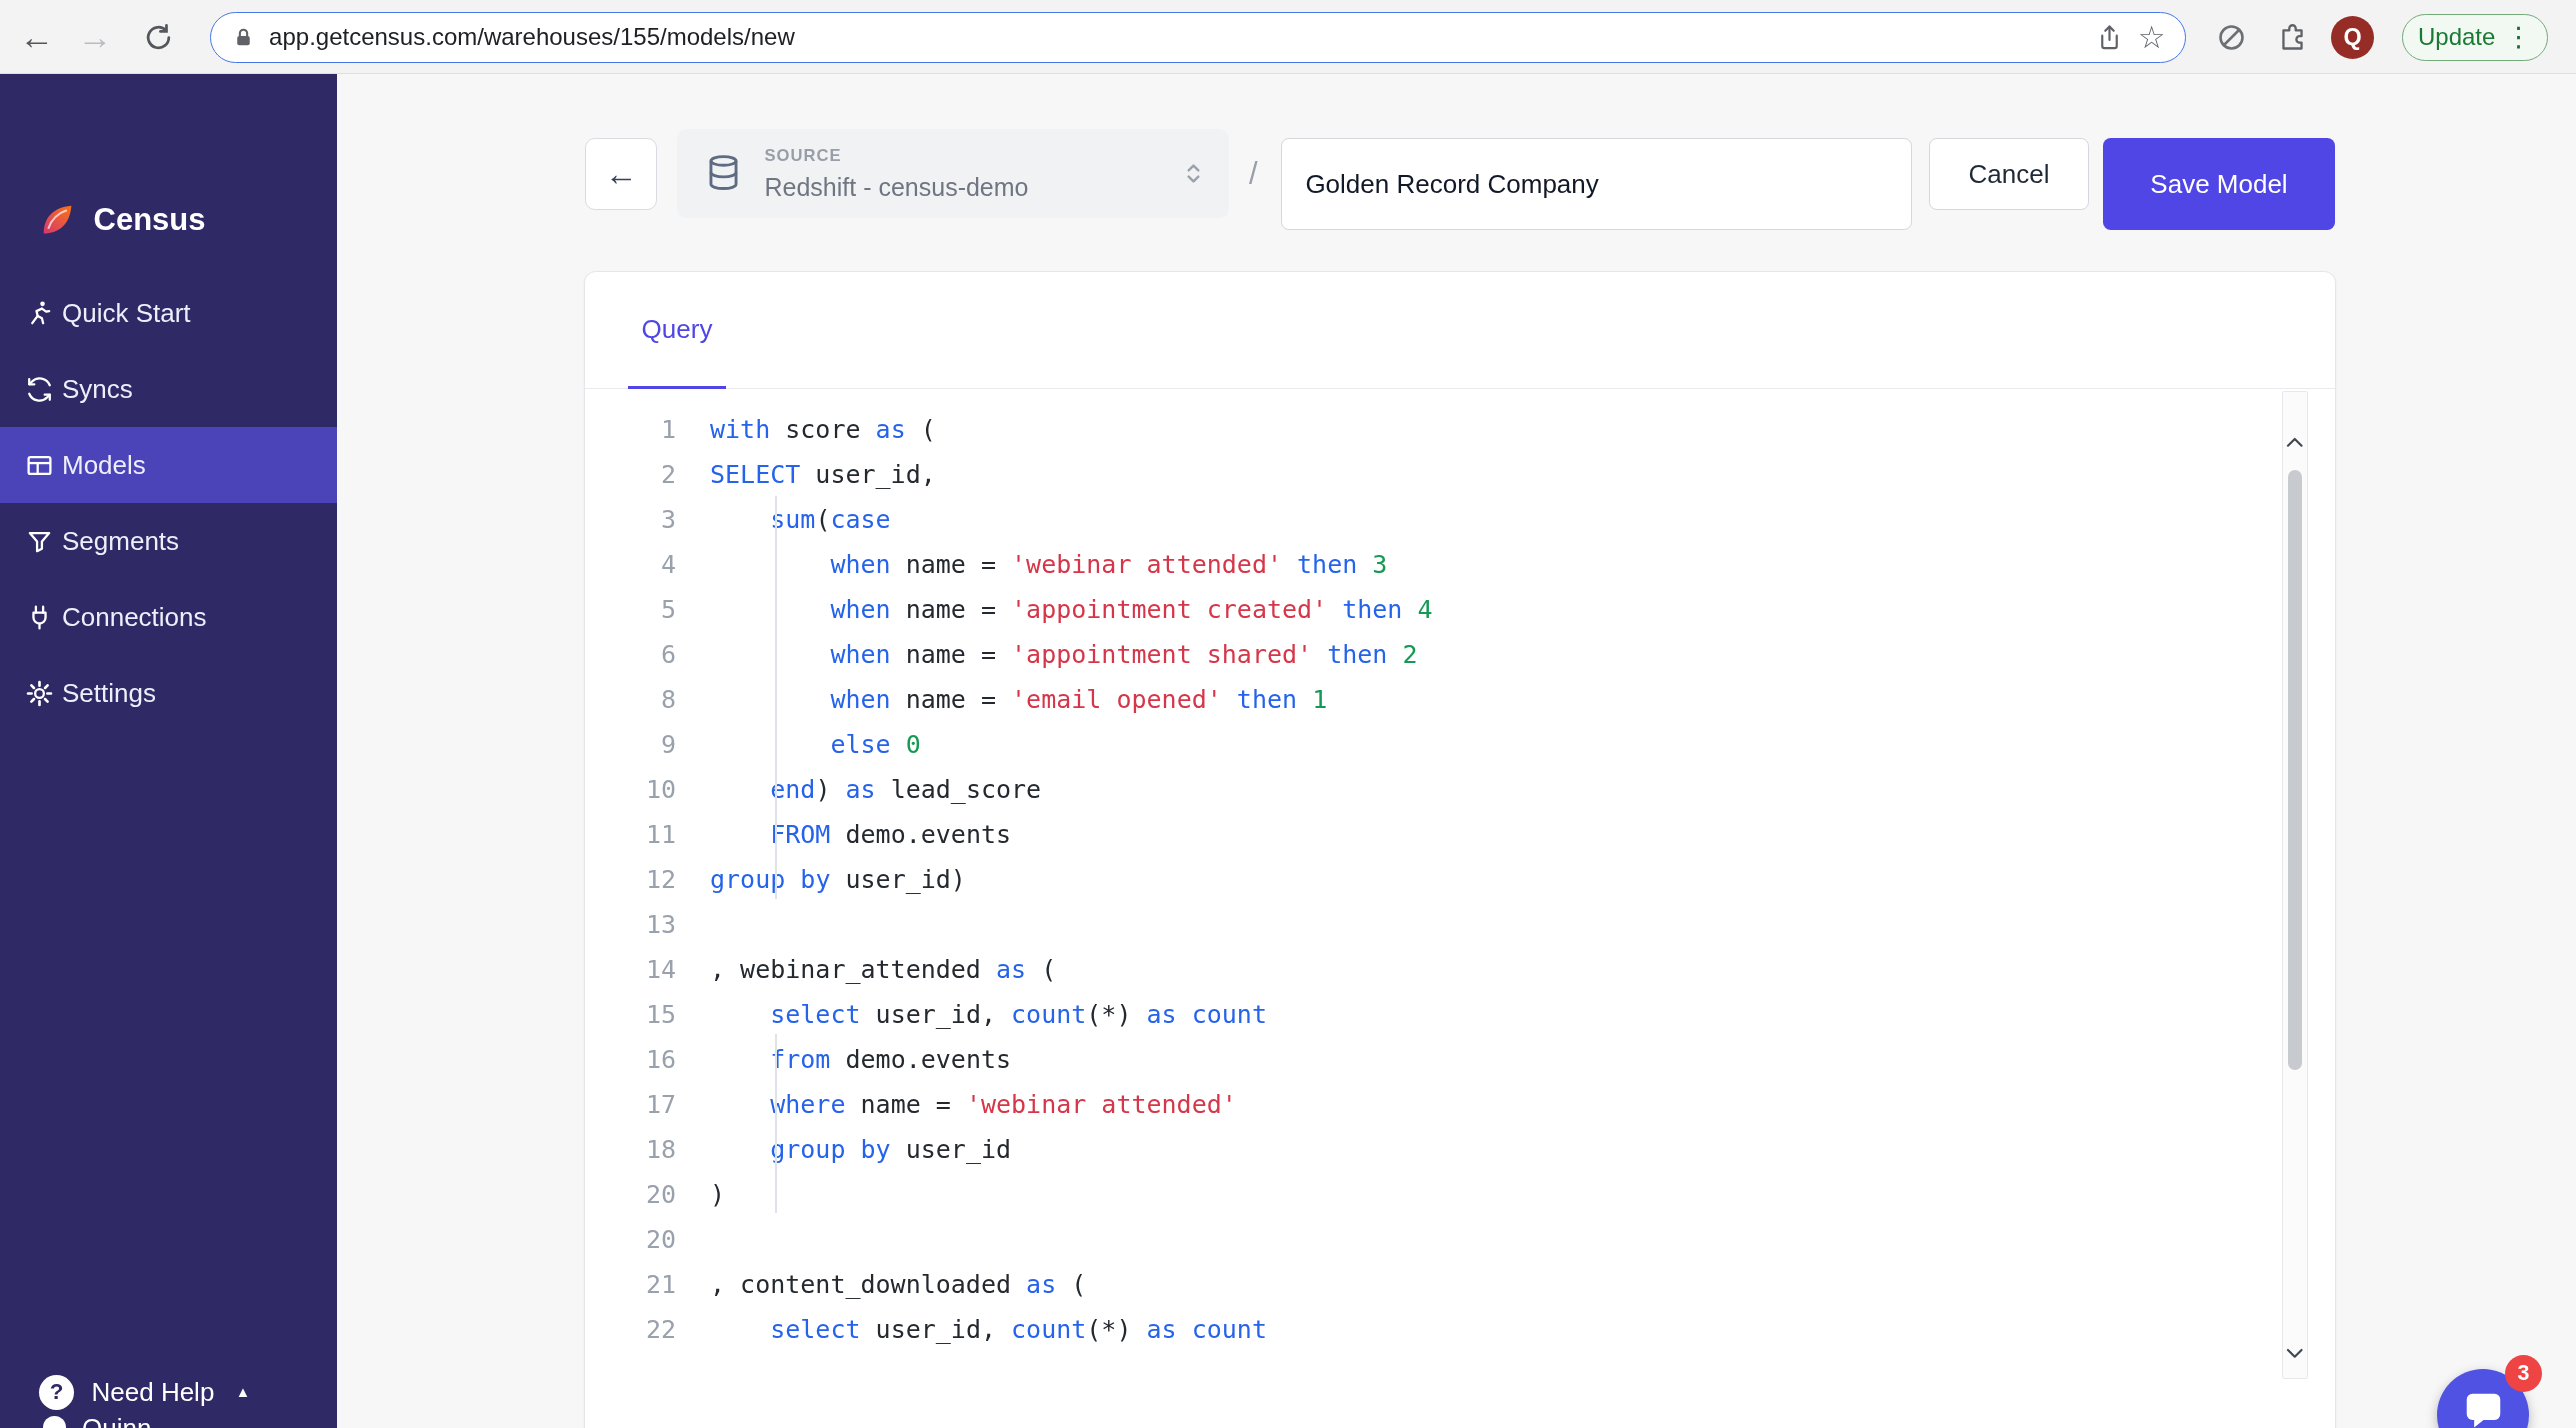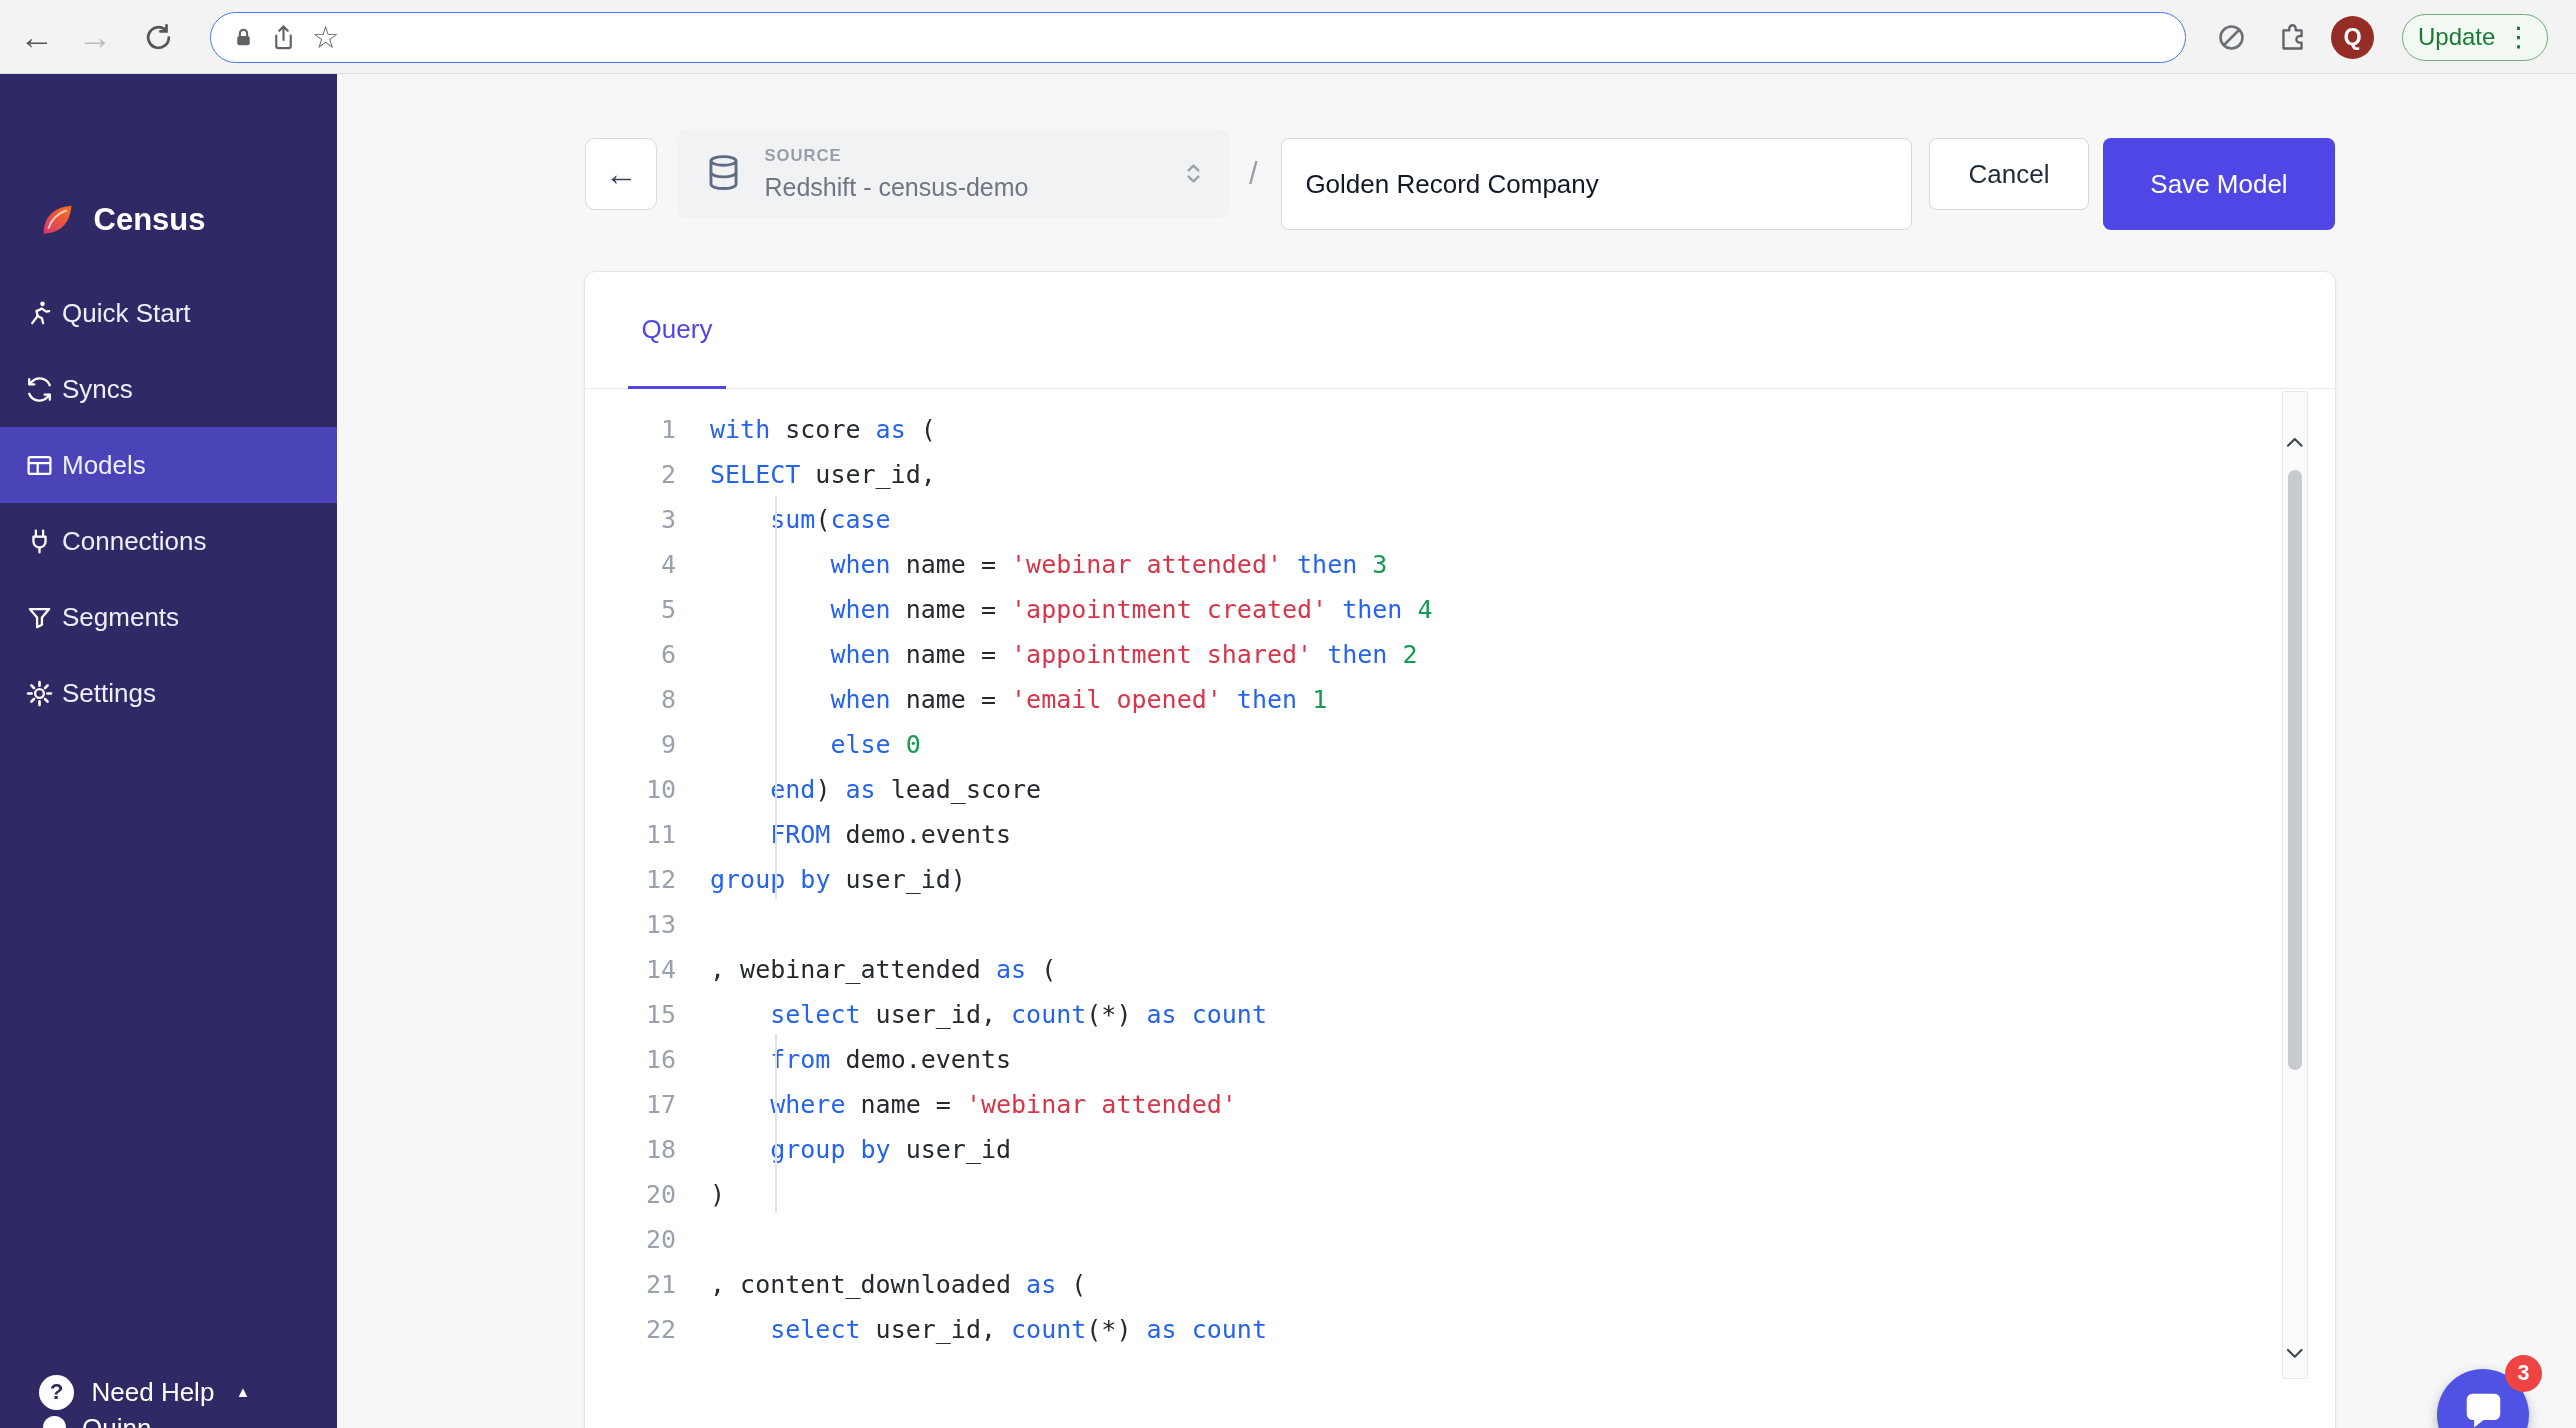--- a/index.html
+++ b/index.html
@@ -168,20 +168,21 @@
     </svg>
   </button>
 
   <div class="omnibox">
     <span class="omni-ic">
       <svg width="25" height="25" viewBox="0 0 24 24">
         <rect x="6" y="10.5" width="12" height="9" rx="2" fill="#5f6368"></rect>
         <path d="M8.5 10.5V8a3.5 3.5 0 0 1 7 0v2.5" fill="none" stroke="#5f6368" stroke-width="2"></path>
       </svg>
     </span>
+    <span class="url-text">app.getcensus.com/warehouses/155/models/new</span>
     <span class="omni-ic">
       <svg width="29" height="29" viewBox="0 0 24 24" fill="none" stroke="#5f6368" stroke-width="1.8" stroke-linecap="round" stroke-linejoin="round">
         <path d="M6 10.5v8.5a1.8 1.8 0 0 0 1.8 1.8h8.4A1.8 1.8 0 0 0 18 19v-8.5"></path>
         <path d="M12 3v11"></path>
           <path d="M8.5 6.5 12 3l3.5 3.5"></path>
       </svg>
     </span>
     <span class="star-glyph">☆</span>
   </div>
 
@@ -246,35 +247,35 @@
         <svg width="29" height="29" viewBox="0 0 24 24" fill="none" stroke="#fff" stroke-width="1.9" stroke-linejoin="round">
           <rect x="3" y="5" width="18" height="14" rx="1.5"></rect>
             <path d="M3 10h18"></path>
             <path d="M10.5 10v9"></path>
         </svg>
       </span>
       <span>Models</span>
     </div>
     <div class="nav-item">
       <span class="ic">
+        <svg width="29" height="29" viewBox="0 0 24 24" fill="none" stroke="#fff" stroke-width="1.9" stroke-linejoin="round">
+          <path d="M4 5h16l-6 7v6l-4 2v-8z"></path>
+        </svg>
+      </span>
+      <span>Segments</span>
+    </div>
+    <div class="nav-item">
+      <span class="ic">
         <svg width="29" height="29" viewBox="0 0 24 24" fill="none" stroke="#fff" stroke-width="1.9" stroke-linecap="round" stroke-linejoin="round">
           <path d="M9 3v5M15 3v5"></path>
             <path d="M7 8h10v4a5 5 0 0 1-10 0z"></path>
             <path d="M12 17v4"></path>
         </svg>
       </span>
       <span>Connections</span>
-    </div>
-    <div class="nav-item">
-      <span class="ic">
-        <svg width="29" height="29" viewBox="0 0 24 24" fill="none" stroke="#fff" stroke-width="1.9" stroke-linejoin="round">
-          <path d="M4 5h16l-6 7v6l-4 2v-8z"></path>
-        </svg>
-      </span>
-      <span>Segments</span>
     </div>
     <div class="nav-item">
       <span class="ic">
         <svg width="29" height="29" viewBox="0 0 24 24" fill="none" stroke="#fff" stroke-width="2.2" stroke-linecap="round">
           <circle cx="12" cy="12" r="3.6" stroke-width="1.9"></circle>
           <path d="M12 2.5v3M12 18.5v3M2.5 12h3M18.5 12h3M5.3 5.3l2.1 2.1M16.6 16.6l2.1 2.1M18.7 5.3l-2.1 2.1M7.4 16.6l-2.1 2.1"></path>
         </svg>
       </span>
       <span>Settings</span>
     </div>

